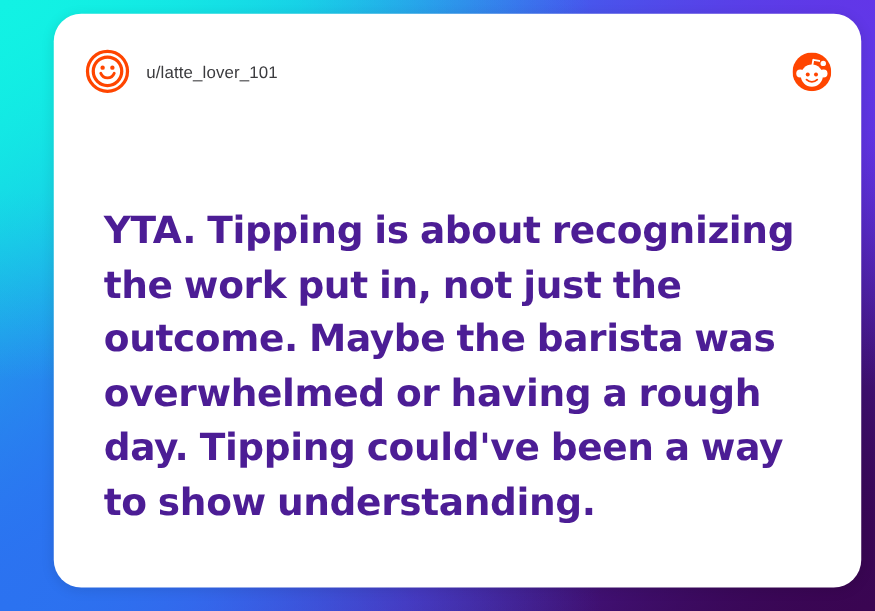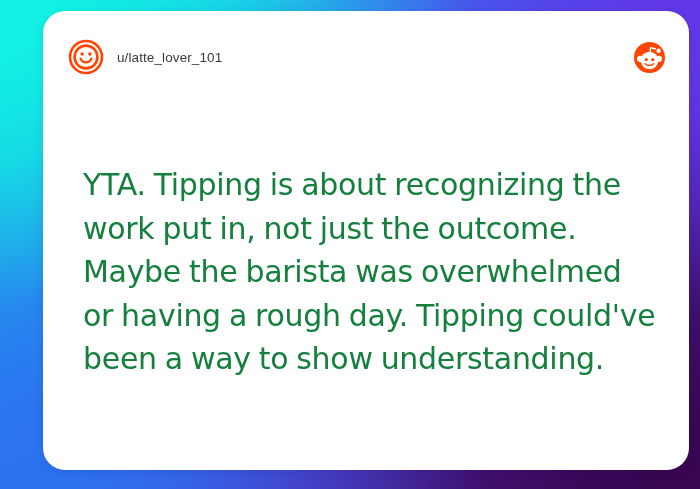--- a/index.html
+++ b/index.html
@@ -75,25 +75,25 @@
     display: block;
   }
 
   .post-body {
     position: absolute;
     left: 40px;
     right: 30px;
     top: 152px;
     font-size: 30px;
     line-height: 43.5px;
-    color: #15803d;
+    color: #4c1d95;
     letter-spacing: -0.3px;
     word-spacing: -1.2px;
     font-family: "DejaVu Sans", sans-serif;
-    font-weight: 400;
+    font-weight: 700;
   }
 </style>
 </head>
 <body>
 
 <div id="stage">
 
   <div class="card">
 
     <div class="card-header">

